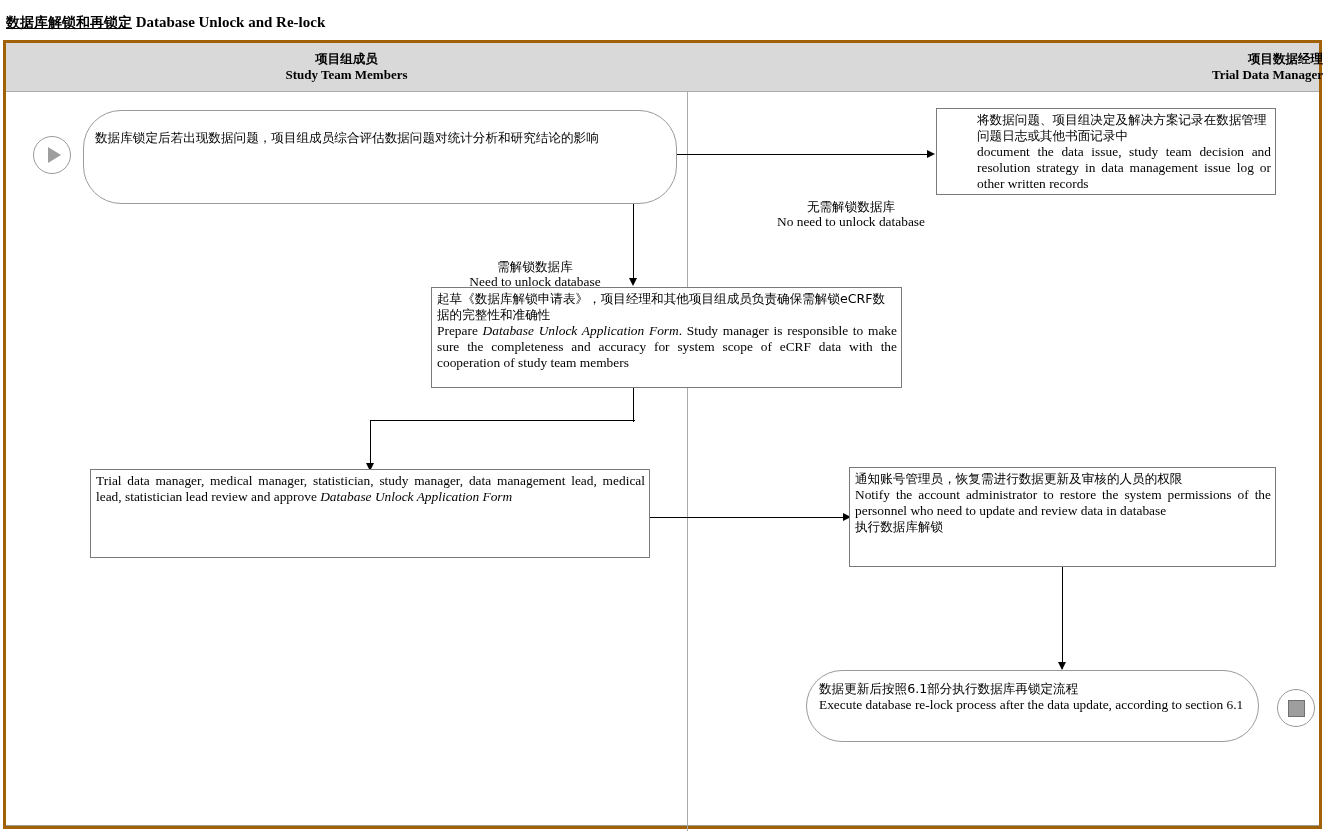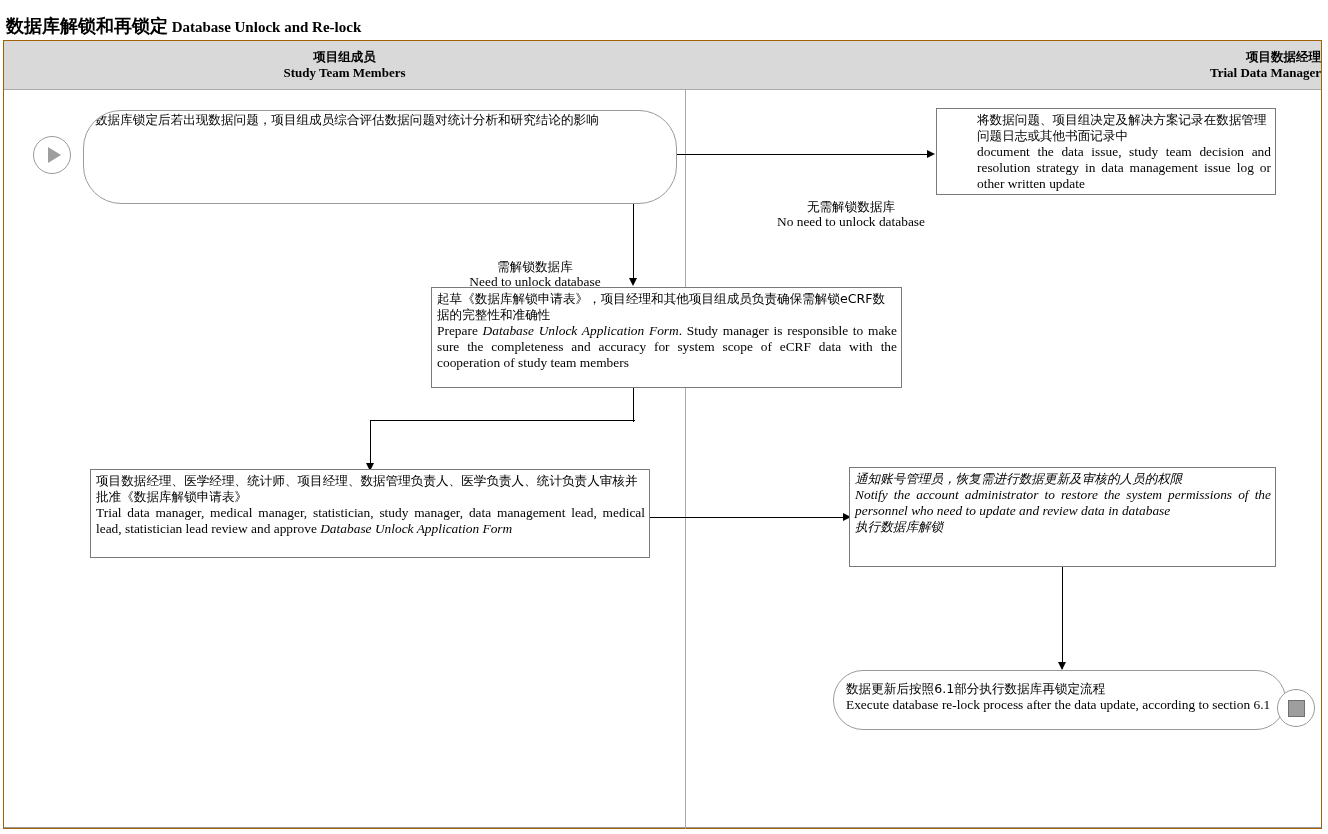--- a/index.html
+++ b/index.html
@@ -22,31 +22,31 @@
   
   .doc-title {
     position: absolute;
     left: 6px;
     top: 14px;
     font-size: 14.5px;
     font-weight: bold;
     white-space: nowrap;
     letter-spacing: 0px;
   }
-  .doc-title .cn { font-family: "DejaVu Sans", sans-serif; font-size: 18px; }
+  .doc-title .cn { font-family: "DejaVu Sans", sans-serif; font-size: 14px; text-decoration: underline; }
   .doc-title .en { font-family: "Liberation Serif", serif; font-size: 15px; }
 
   
   .pool {
     position: absolute;
     left: 3px;
     top: 40px;
     width: 1319px;
     height: 789px;
-    border: 1px solid #a16207;
+    border: 3px solid #a16207;
     box-sizing: border-box;
     background: #ffffff;
   }
   .pool-header {
     position: absolute;
     left: 0;
     top: 0;
     width: 100%;
     height: 49px;
     background: #d9d9d9;
@@ -229,49 +229,48 @@
   <div class="edge-label" style="left:762px; top:172px; width:178px;">
     <span class="cn">无需解锁数据库</span>
     <span class="en">No need to unlock database</span>
   </div>
 
   <div class="edge-label" style="left:446px; top:232px; width:178px;">
     <span class="cn">需解锁数据库</span>
     <span class="en">Need to unlock database</span>
   </div>
 
-  <div class="node event-shape" style="left:83px; top:110px; width:594px; height:94px; padding:1px 10px 7px 11px;">
+  <div class="node event-shape" style="left:83px; top:110px; width:594px; height:94px; padding:19px 10px 7px 11px;">
     <div class="line-cn">数据库锁定后若出现数据问题，项目组成员综合评估数据问题对统计分析和研究结论的影响</div>
   </div>
   <div class="marker" style="left:33px; top:136px; width:38px; height:38px;">
     <span class="play-tri"></span>
   </div>
 
   <div class="node task" style="left:936px; top:108px; width:340px; height:87px;padding-left:40px;">
     <div class="line-cn">将数据问题、项目组决定及解决方案记录在数据管理问题日志或其他书面记录中</div>
-    <div class="line-en just">document the data issue, study team decision and resolution strategy in data management issue log or other written update</div>
+    <div class="line-en just">document the data issue, study team decision and resolution strategy in data management issue log or other written records</div>
   </div>
 
   <div class="node task" style="left:431px; top:287px; width:471px; height:101px;">
     <div class="line-cn">起草《数据库解锁申请表》，项目经理和其他项目组成员负责确保需解锁eCRF数据的完整性和准确性</div>
     <div class="line-en just"><span>Prepare </span><span class="it">Database Unlock Application Form</span><span>. Study manager is responsible to make sure the completeness and accuracy for system scope of eCRF data with the cooperation of study team members</span></div>
   </div>
 
   <div class="node task" style="left:90px; top:469px; width:560px; height:89px;">
-    <div class="line-cn">项目数据经理、医学经理、统计师、项目经理、数据管理负责人、医学负责人、统计负责人审核并批准《数据库解锁申请表》</div>
     <div class="line-en just"><span>Trial data manager, medical manager, statistician, study manager, data management lead, medical lead, statistician lead review and approve </span><span class="it">Database Unlock Application Form</span><span></span></div>
   </div>
 
-  <div class="node task" style="left:849px; top:467px; width:427px; height:100px;font-style:italic;">
+  <div class="node task" style="left:849px; top:467px; width:427px; height:100px;">
     <div class="line-cn">通知账号管理员，恢复需进行数据更新及审核的人员的权限</div>
     <div class="line-en just">Notify the account administrator to restore the system permissions of the personnel who need to update and review data in database</div>
     <div class="line-cn">执行数据库解锁</div>
   </div>
 
-  <div class="node event-shape" style="left:833px; top:670px; width:453px; height:60px; padding:10px 12px 8px 12px;">
+  <div class="node event-shape" style="left:806px; top:670px; width:453px; height:72px; padding:10px 12px 8px 12px;">
     <div class="line-cn">数据更新后按照6.1部分执行数据库再锁定流程</div>
     <div class="line-en">Execute database re-lock process after the data update, according to section 6.1</div>
   </div>
   <div class="marker" style="left:1277px; top:689px; width:38px; height:38px;">
     <span class="stop-sq"></span>
   </div>
 
 </div>
 
 </body></html>

